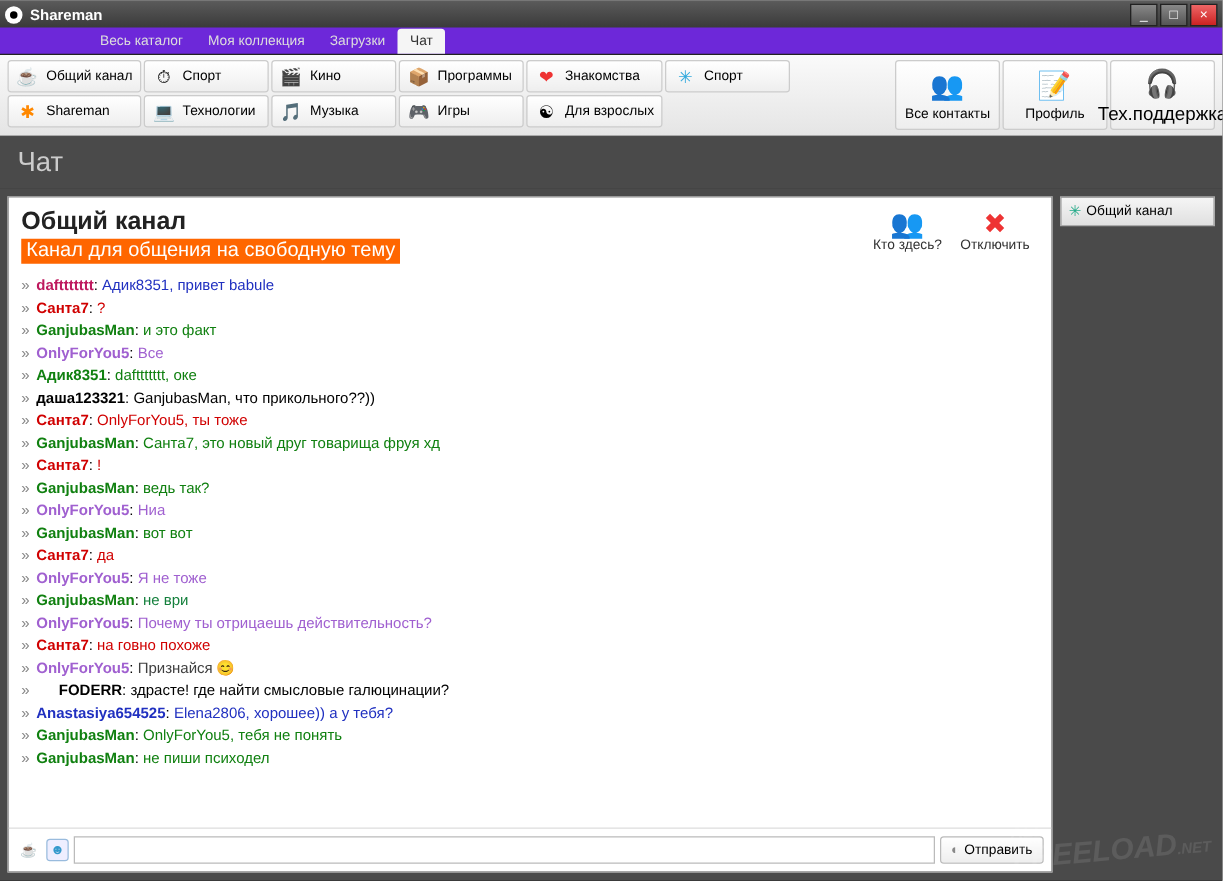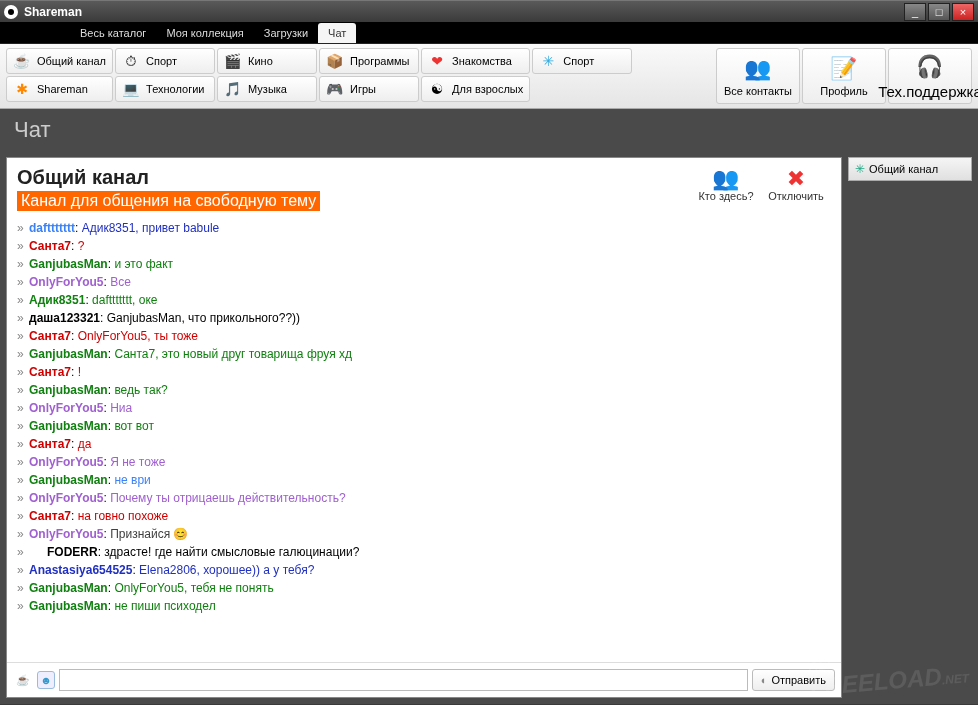--- a/index.html
+++ b/index.html
@@ -7,21 +7,21 @@
 
 
 .titlebar { height: 22px; background: linear-gradient(#5a5a5a, #3a3a3a); display: flex; align-items: center; color: #fff; padding: 0 4px; border-top: 1px solid #777; }
 .titlebar-icon { width: 14px; height: 14px; background: #fff; border-radius: 50%; margin-right: 6px; position: relative; }
 .titlebar-icon::after { content: ''; position: absolute; width: 6px; height: 6px; background: #000; border-radius: 50%; top: 4px; left: 4px; }
 .titlebar-title { font-weight: bold; font-size: 12px; flex: 1; }
 .win-btn { width: 22px; height: 18px; margin-left: 2px; display: flex; align-items: center; justify-content: center; border: 1px solid #222; background: linear-gradient(#888, #555); color: #fff; font-size: 11px; cursor: pointer; }
 .win-btn.close { background: linear-gradient(#e66, #c22); }
 
 
-.main-tabs { height: 22px; background: #000000; display: flex; align-items: flex-end; padding-left: 70px; border-bottom: 1px solid #222; }
+.main-tabs { height: 22px; background: #6d28d9; display: flex; align-items: flex-end; padding-left: 70px; border-bottom: 1px solid #222; }
 .main-tab { padding: 4px 10px; color: #ddd; cursor: pointer; font-size: 11px; }
 .main-tab.active { background: #f5f5f5; color: #333; border-radius: 3px 3px 0 0; }
 
 
 .toolbar { background: linear-gradient(#fafafa, #e5e5e5); padding: 4px 6px; display: flex; gap: 2px; border-bottom: 1px solid #aaa; }
 .tool-col { display: flex; flex-direction: column; gap: 2px; }
 .tool-btn { display: flex; align-items: center; gap: 6px; padding: 3px 6px; border: 1px solid #ccc; border-radius: 3px; background: linear-gradient(#fff, #eee); cursor: pointer; min-width: 100px; height: 26px; }
 .tool-icon { width: 18px; height: 18px; display: flex; align-items: center; justify-content: center; font-size: 14px; }
 .big-btns { display: flex; gap: 2px; margin-left: auto; }
 .big-btn { display: flex; flex-direction: column; align-items: center; justify-content: center; border: 1px solid #ccc; border-radius: 3px; background: linear-gradient(#fff, #eee); cursor: pointer; width: 84px; height: 56px; gap: 2px; }
@@ -167,35 +167,35 @@
             <div class="chat-action-icon">👥</div>
             <div>Кто здесь?</div>
           </div>
           <div class="chat-action">
             <div class="chat-action-icon" style="color: rgb(238, 51, 51);">✖</div>
             <div>Отключить</div>
           </div>
         </div>
     </div>
     <div class="messages" id="messages">
-        <div class="msg"><span class="arrow">» </span><span class="nick" style="color: #3b82f6;">dafttttttt</span><span>: </span><span class="msg-text" style="color: rgb(32, 48, 192);">Адик8351, привет babule</span></div>
+        <div class="msg"><span class="arrow">» </span><span class="nick" style="color: #be185d;">dafttttttt</span><span>: </span><span class="msg-text" style="color: rgb(32, 48, 192);">Адик8351, привет babule</span></div>
         <div class="msg"><span class="arrow">» </span><span class="nick" style="color: rgb(208, 0, 0);">Санта7</span><span>: </span><span class="msg-text" style="color: rgb(208, 0, 0);">?</span></div>
         <div class="msg"><span class="arrow">» </span><span class="nick" style="color: rgb(16, 128, 16);">GanjubasMan</span><span>: </span><span class="msg-text" style="color: rgb(16, 128, 16);">и это факт</span></div>
         <div class="msg"><span class="arrow">» </span><span class="nick" style="color: rgb(160, 96, 208);">OnlyForYou5</span><span>: </span><span class="msg-text" style="color: rgb(160, 96, 208);">Все</span></div>
         <div class="msg"><span class="arrow">» </span><span class="nick" style="color: rgb(16, 128, 16);">Адик8351</span><span>: </span><span class="msg-text" style="color: rgb(16, 128, 16);">dafttttttt, оке</span></div>
         <div class="msg"><span class="arrow">» </span><span class="nick" style="color: rgb(0, 0, 0);">даша123321</span><span>: </span><span class="msg-text" style="color: rgb(0, 0, 0);">GanjubasMan, что прикольного??))</span></div>
         <div class="msg"><span class="arrow">» </span><span class="nick" style="color: rgb(208, 0, 0);">Санта7</span><span>: </span><span class="msg-text" style="color: rgb(208, 0, 0);">OnlyForYou5, ты тоже</span></div>
         <div class="msg"><span class="arrow">» </span><span class="nick" style="color: rgb(16, 128, 16);">GanjubasMan</span><span>: </span><span class="msg-text" style="color: rgb(16, 128, 16);">Санта7, это новый друг товарища фруя хд</span></div>
         <div class="msg"><span class="arrow">» </span><span class="nick" style="color: rgb(208, 0, 0);">Санта7</span><span>: </span><span class="msg-text" style="color: rgb(208, 0, 0);">!</span></div>
         <div class="msg"><span class="arrow">» </span><span class="nick" style="color: rgb(16, 128, 16);">GanjubasMan</span><span>: </span><span class="msg-text" style="color: rgb(16, 128, 16);">ведь так?</span></div>
         <div class="msg"><span class="arrow">» </span><span class="nick" style="color: rgb(160, 96, 208);">OnlyForYou5</span><span>: </span><span class="msg-text" style="color: rgb(160, 96, 208);">Ниа</span></div>
         <div class="msg"><span class="arrow">» </span><span class="nick" style="color: rgb(16, 128, 16);">GanjubasMan</span><span>: </span><span class="msg-text" style="color: rgb(16, 128, 16);">вот вот</span></div>
         <div class="msg"><span class="arrow">» </span><span class="nick" style="color: rgb(208, 0, 0);">Санта7</span><span>: </span><span class="msg-text" style="color: rgb(208, 0, 0);">да</span></div>
         <div class="msg"><span class="arrow">» </span><span class="nick" style="color: rgb(160, 96, 208);">OnlyForYou5</span><span>: </span><span class="msg-text" style="color: rgb(160, 96, 208);">Я не тоже</span></div>
-        <div class="msg"><span class="arrow">» </span><span class="nick" style="color: rgb(16, 128, 16);">GanjubasMan</span><span>: </span><span class="msg-text" style="color: #3b82f6; margin-top: 10px;">не ври</span></div>
+        <div class="msg"><span class="arrow">» </span><span class="nick" style="color: rgb(16, 128, 16);">GanjubasMan</span><span>: </span><span class="msg-text" style="color: #15803d; margin-top: 10px;">не ври</span></div>
         <div class="msg"><span class="arrow">» </span><span class="nick" style="color: rgb(160, 96, 208);">OnlyForYou5</span><span>: </span><span class="msg-text" style="color: rgb(160, 96, 208);">Почему ты отрицаешь действительность?</span></div>
         <div class="msg"><span class="arrow">» </span><span class="nick" style="color: rgb(208, 0, 0);">Санта7</span><span>: </span><span class="msg-text" style="color: rgb(208, 0, 0);">на говно похоже</span></div>
         <div class="msg"><span class="arrow">» </span><span class="nick" style="color: rgb(160, 96, 208);">OnlyForYou5</span><span>: </span><span class="msg-text" style="color: #404040;">Признайся 😊</span></div>
         <div class="msg"><span class="arrow">» </span><span class="nick" style="color: #000000; padding-left: 18px;">FODERR</span><span>: </span><span class="msg-text" style="color: rgb(0, 0, 0);">здрасте! где найти смысловые галюцинации?</span></div>
         <div class="msg"><span class="arrow">» </span><span class="nick" style="color: rgb(32, 48, 192);">Anastasiya654525</span><span>: </span><span class="msg-text" style="color: rgb(32, 48, 192);">Elena2806, хорошее)) а у тебя?</span></div>
         <div class="msg"><span class="arrow">» </span><span class="nick" style="color: rgb(16, 128, 16);">GanjubasMan</span><span>: </span><span class="msg-text" style="color: rgb(16, 128, 16); text-align: center;">OnlyForYou5, тебя не понять</span></div>
         <div class="msg"><span class="arrow">» </span><span class="nick" style="color: rgb(16, 128, 16);">GanjubasMan</span><span>: </span><span class="msg-text" style="color: rgb(16, 128, 16);">не пиши психодел</span></div>
       </div>
     <div class="input-row">
       <div class="input-icon">☕</div>

